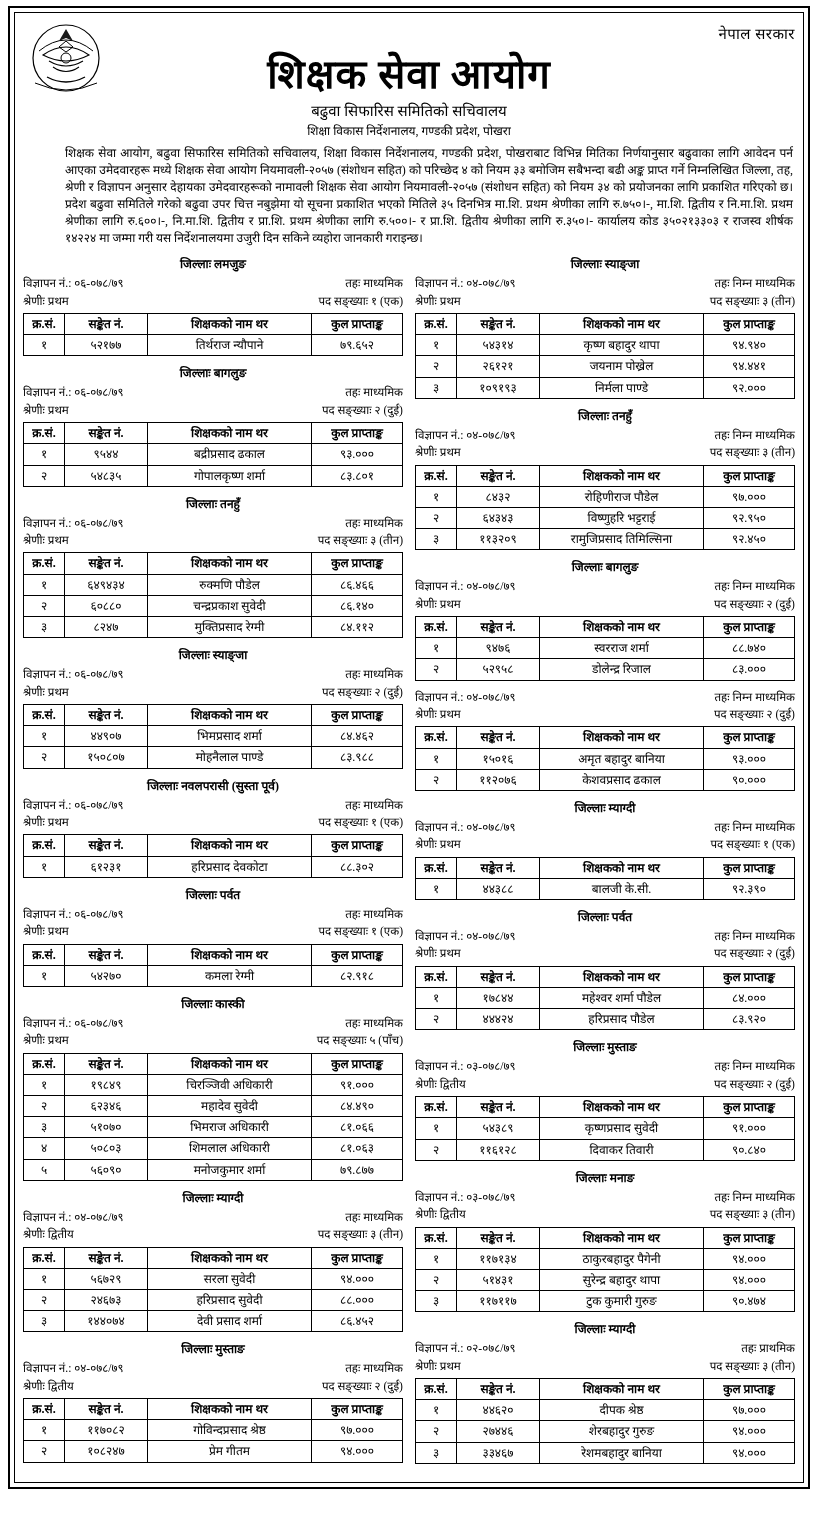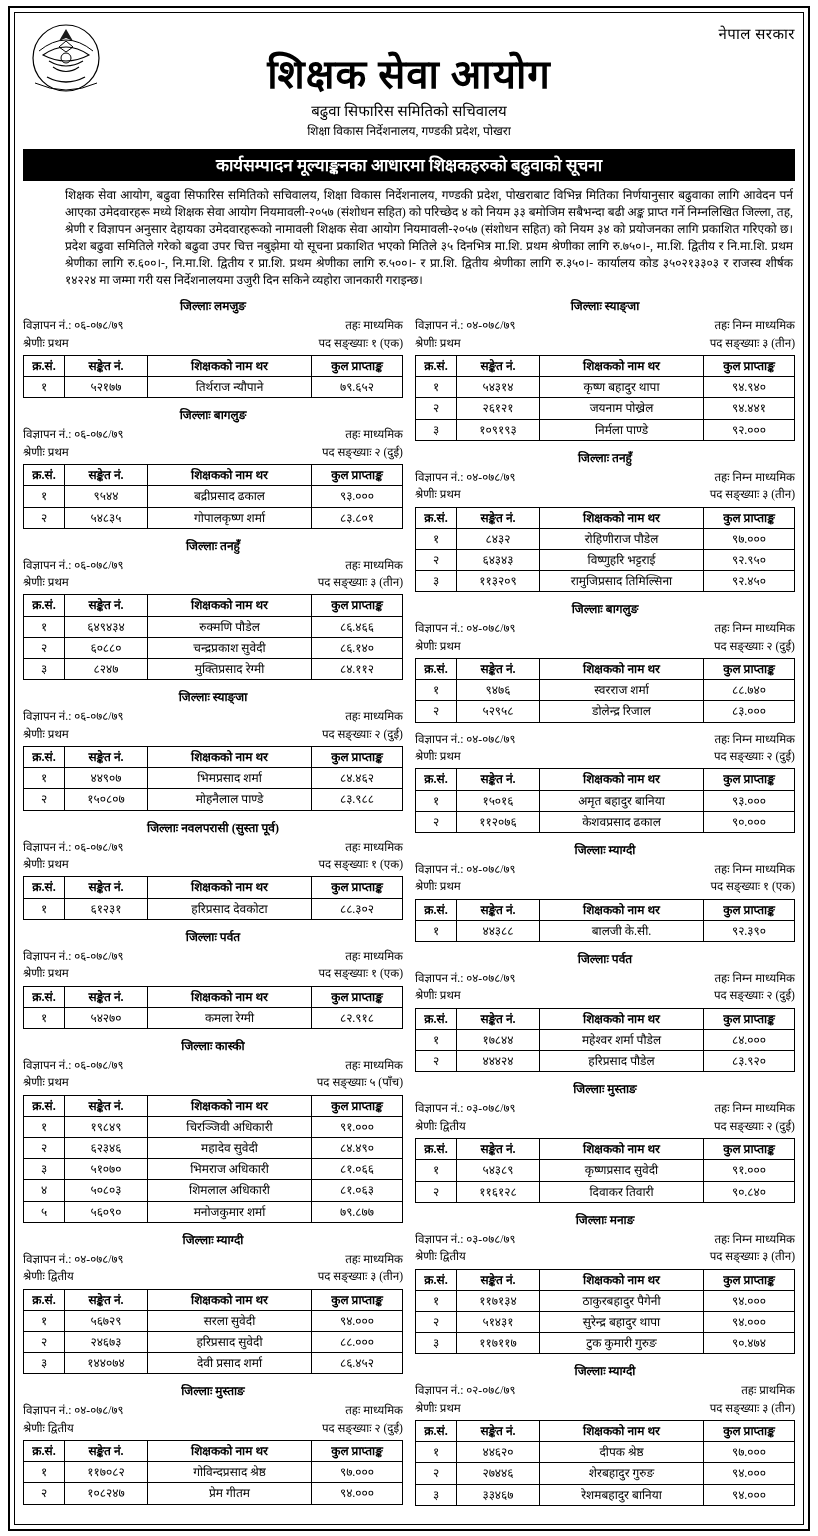--- a/index.html
+++ b/index.html
@@ -141,21 +141,20 @@
           <path d="M10 30 q27 -22 54 0" fill="none" stroke="#000" stroke-width="1"></path>
           <path d="M6 62 q31 14 62 0" fill="none" stroke="#000" stroke-width="1"></path>
         </svg>
       </div>
       <div class="gov">नेपाल सरकार</div>
       <div class="org">शिक्षक सेवा आयोग</div>
       <div class="sub1">बढुवा सिफारिस समितिको सचिवालय</div>
       <div class="sub2">शिक्षा विकास निर्देशनालय, गण्डकी प्रदेश, पोखरा</div>
     </div>
 
-    <div class="title-bar">कार्यसम्पादन मूल्याङ्कनका आधारमा शिक्षकहरुको बढुवाको सूचना</div>
 
     <div class="notice">शिक्षक सेवा आयोग, बढुवा सिफारिस समितिको सचिवालय, शिक्षा विकास निर्देशनालय, गण्डकी प्रदेश, पोखराबाट विभिन्न मितिका निर्णयानुसार बढुवाका लागि आवेदन पर्न आएका उमेदवारहरू मध्ये शिक्षक सेवा आयोग नियमावली-२०५७ (संशोधन सहित) को परिच्छेद ४ को नियम ३३ बमोजिम सबैभन्दा बढी अङ्क प्राप्त गर्ने निम्नलिखित जिल्ला, तह, श्रेणी र विज्ञापन अनुसार देहायका उमेदवारहरूको नामावली शिक्षक सेवा आयोग नियमावली-२०५७ (संशोधन सहित) को नियम ३४ को प्रयोजनका लागि प्रकाशित गरिएको छ। प्रदेश बढुवा समितिले गरेको बढुवा उपर चित्त नबुझेमा यो सूचना प्रकाशित भएको मितिले ३५ दिनभित्र मा.शि. प्रथम श्रेणीका लागि रु.७५०।-, मा.शि. द्वितीय र नि.मा.शि. प्रथम श्रेणीका लागि रु.६००।-, नि.मा.शि. द्वितीय र प्रा.शि. प्रथम श्रेणीका लागि रु.५००।- र प्रा.शि. द्वितीय श्रेणीका लागि रु.३५०।- कार्यालय कोड ३५०२१३३०३ र राजस्व शीर्षक १४२२४ मा जम्मा गरी यस निर्देशनालयमा उजुरी दिन सकिने व्यहोरा जानकारी गराइन्छ।</div>
 
     <div class="cols">
       <div class="col" id="left-col">
             <div class="block">
               <div class="district">जिल्लाः लमजुङ</div>
               <div class="meta">
                 <div class="row">
                   <span class="l">विज्ञापन नं.: ०६-०७८/७९</span>

